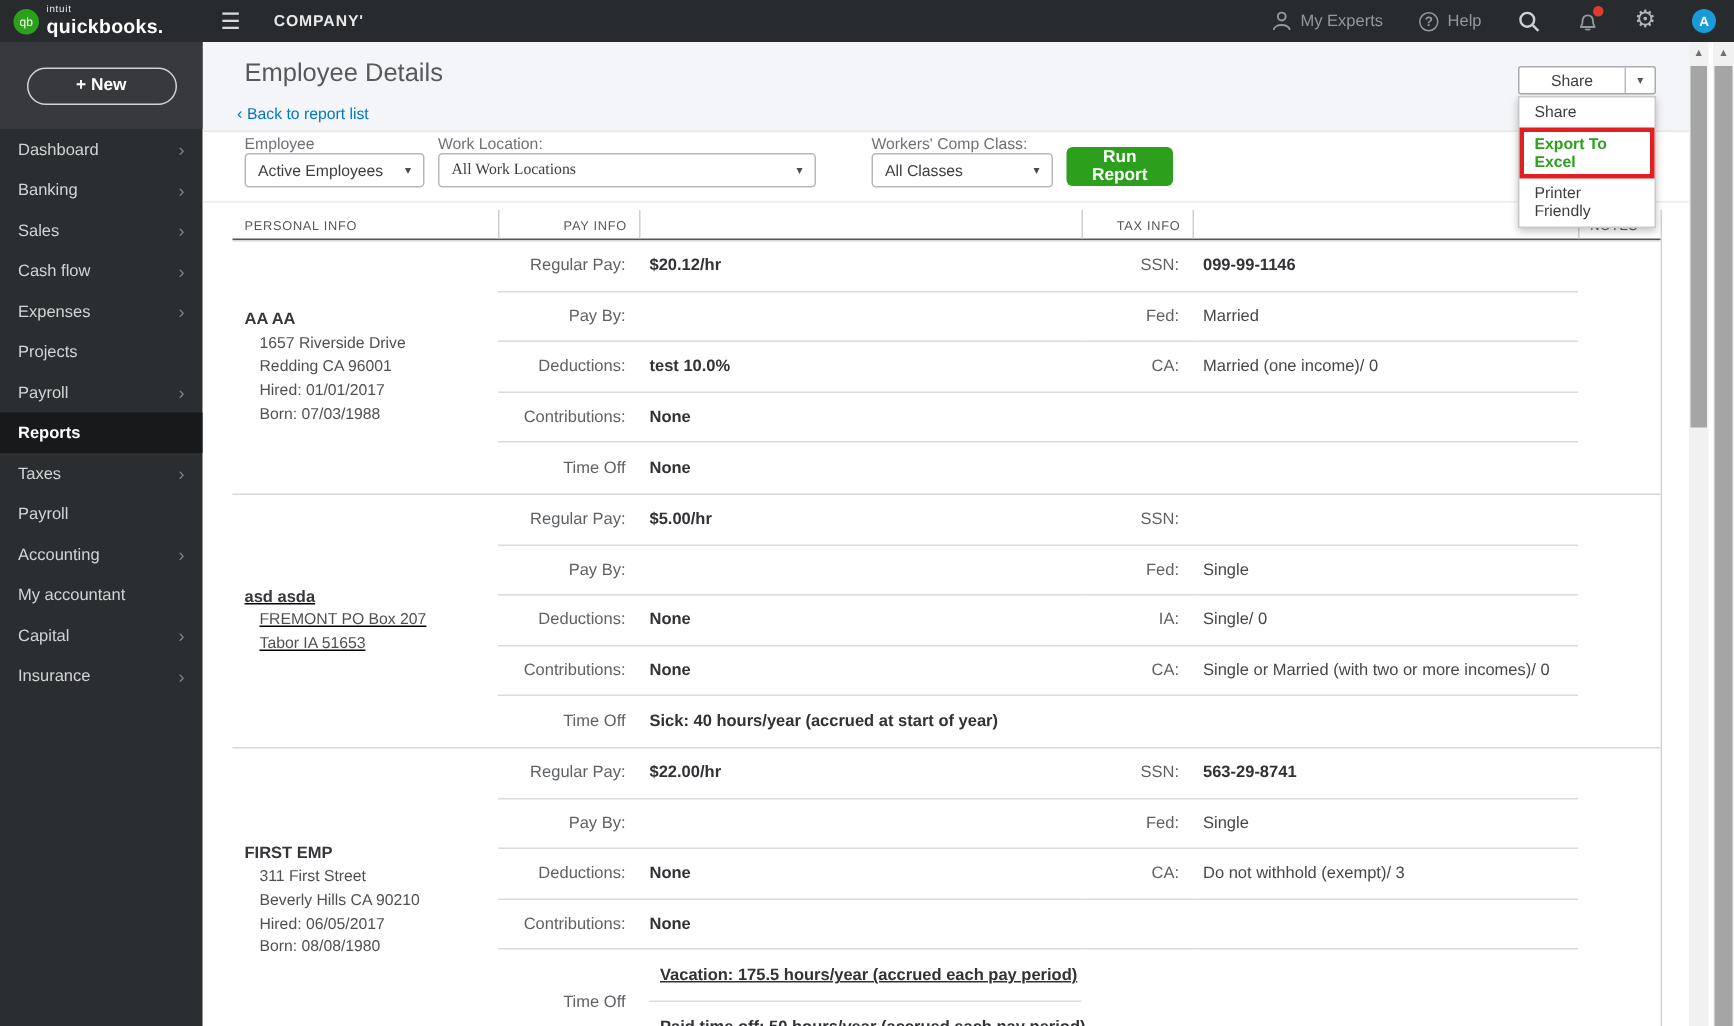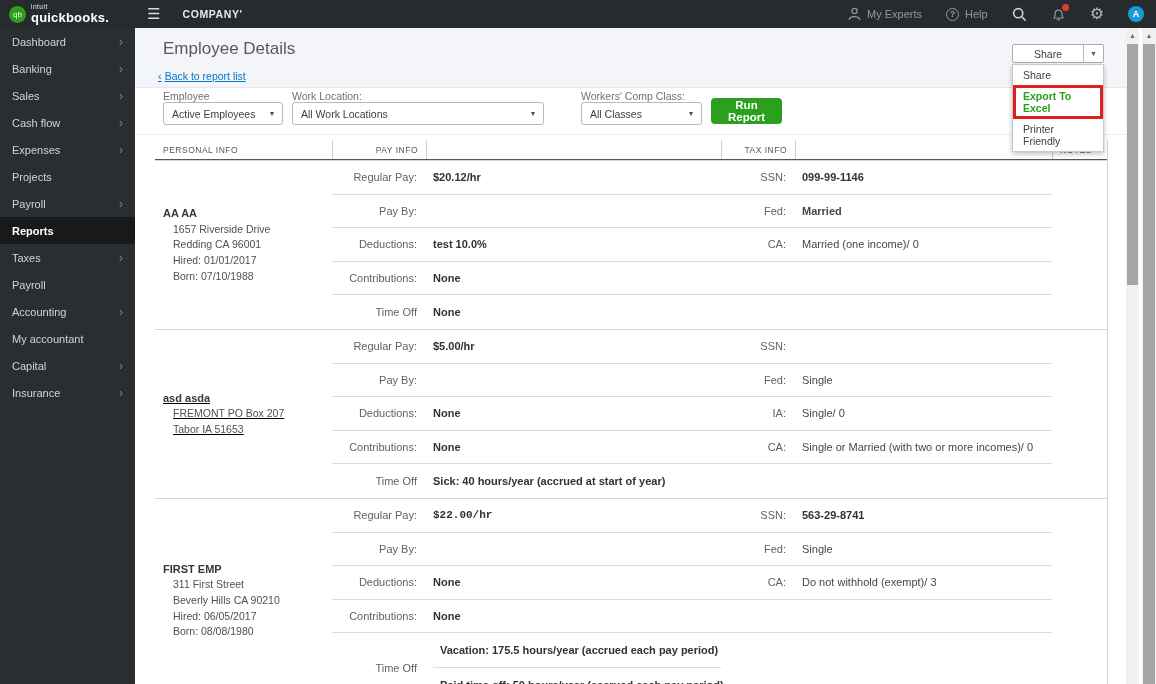--- a/index.html
+++ b/index.html
@@ -37,21 +37,21 @@
   .side-nav{display:block;}
   .side-item{height:27px;display:flex;align-items:center;padding:0 12px;font-size:11px;color:#d2d4d5;cursor:pointer;}
   .side-item .chev{margin-left:auto;color:#85878a;font-size:12px;line-height:1;}
   .side-item.selected{background:#17191a;color:#fff;font-weight:bold;}
 
   
   .content{position:absolute;left:135px;top:28px;width:991px;height:656px;background:#fff;overflow:hidden;}
   .page-header{position:absolute;left:0;top:0;width:100%;height:60px;background:#f4f5f8;
                border-bottom:1px solid #e7e8ea;}
   .page-title{position:absolute;left:28px;top:11px;font-size:17px;color:#56595e;}
-  .back-link{position:absolute;left:23px;top:42px;font-size:10.5px;color:var(--blue,#0077c5);cursor:pointer;text-decoration:underline;}
+  .back-link{position:absolute;left:23px;top:42px;font-size:10.5px;color:var(--blue,#0077c5);cursor:pointer;}
   .back-link .bchev{margin-right:3px;font-size:11px;}
 
   .share-btn{position:absolute;left:877px;top:16px;width:92px;height:19px;background:#fff;
              border:1px solid #a9acae;border-radius:2px;display:flex;align-items:stretch;cursor:pointer;}
   .share-label{flex:1;display:flex;align-items:center;justify-content:center;font-size:10.5px;color:#3c3e41;}
   .share-caret-box{width:20px;border-left:1px solid #b9bbbd;display:flex;align-items:center;justify-content:center;
                    font-size:8px;color:#55585b;}
   .share-menu{position:absolute;left:877px;top:36px;width:92px;background:#fff;border:1px solid #c9c9c9;
               box-shadow:0 2px 5px rgba(0,0,0,.25);z-index:40;}
   .menu-item{padding:4px 10px;font-size:10.5px;color:#3c3e41;cursor:pointer;}
@@ -79,21 +79,21 @@
   .tgroup{border-top:1px solid #d6d7d8;}
   .c{display:flex;align-items:center;font-size:11px;min-width:0;}
   .c.lab{justify-content:flex-end;padding-right:9px;color:#5f6265;}
   .c.val{padding-left:7px;color:#45474a;white-space:nowrap;}
   .c.val.bold{font-weight:bold;color:#303235;}
   .rb{border-bottom:1px solid #dbdbdb;}
   .c-personal{display:flex;flex-direction:column;justify-content:center;padding-left:8px;line-height:1.5;}
   .p-name{font-size:11px;font-weight:bold;color:#35373a;}
   .p-line{font-size:10.5px;color:#4e5053;padding-left:10px;}
   .val-stack{display:flex;flex-direction:column;padding:0;align-items:stretch;}
-  .stack-line{flex:1;display:flex;align-items:center;padding-left:7px;font-weight:bold;color:#303235;white-space:nowrap;}
+  .stack-line{flex:1;display:flex;align-items:center;padding-left:7px;font-weight:bold;color:#303235;white-space:nowrap;text-decoration:underline;}
   .stack-line.sb{border-bottom:1px solid #dbdbdb;}
 
   
   .sbar{position:absolute;top:28px;height:656px;background:#f1f1f1;z-index:35;}
   .sbar.inner{left:1126px;width:13px;}
   .sbar.outer{left:1142px;width:14px;}
   .sbar .arrow{height:14px;display:flex;align-items:center;justify-content:center;font-size:7px;color:#6f6f6f;cursor:pointer;}
   .sbar .thumb{position:absolute;left:1px;right:1px;background:#a5a5a5;cursor:pointer;}
 </style>
 </head>
@@ -133,20 +133,23 @@
           <path d="M6 12.2 C6.2 13 8.8 13 9 12.2" fill="none" stroke="#94989c" stroke-width="1.2"></path>
         </svg>
         <span class="bell-badge"></span>
       </div>
       <span class="gear-glyph">⚙</span>
       <div class="avatar">A</div>
     </div>
   </div>
 
   <div class="sidebar">
+    <div class="new-panel">
+      <button class="new-btn">+ New</button>
+    </div>
     <nav class="side-nav" id="side-items">
         <div class="side-item">
           <span>Dashboard</span>
           <span class="chev">›</span>
         </div>
         <div class="side-item">
           <span>Banking</span>
           <span class="chev">›</span>
         </div>
         <div class="side-item">
@@ -213,21 +216,21 @@
         </div>
     </div>
 
     <div class="filters">
       <span class="f-label" style="left:28px;top:2px;">Employee</span>
       <div class="f-select" style="left:28px;width:120px;">
         <span>Active Employees</span>
         <span class="sel-caret">▾</span>
       </div>
       <span class="f-label" style="left:157px;top:2px;">Work Location:</span>
-      <div class="f-select" style="left:157px;width:252px;">
+      <div class="f-select" style="left:157px;width:252px;font-family:Liberation Serif, serif;">
         <span>All Work Locations</span>
         <span class="sel-caret">▾</span>
       </div>
       <span class="f-label" style="left:446px;top:2px;">Workers' Comp Class:</span>
       <div class="f-select" style="left:446px;width:121px;">
         <span>All Classes</span>
         <span class="sel-caret">▾</span>
       </div>
       <button class="run-btn">Run Report</button>
     </div>
@@ -241,31 +244,31 @@
         <div class="th divl"></div>
         <div class="th notes divl">NOTES</div>
       </div>
       <div id="tgroups">
           <div class="tgroup tcols" style="grid-template-rows: repeat(5, 33.6px);">
             <div class="c-personal" style="grid-area: 1 / 1 / span 5;">
               <div class="p-name">AA AA</div>
               <div class="p-line">1657 Riverside Drive</div>
               <div class="p-line">Redding CA 96001</div>
               <div class="p-line">Hired: 01/01/2017</div>
-              <div class="p-line">Born: 07/10/1988</div>
+              <div class="p-line">Born: 07/03/1988</div>
             </div>
             <div class="c lab rb" style="grid-area: 1 / 2;">Regular Pay:</div>
             <div class="c val bold rb" style="grid-area: 1 / 3;">$20.12/hr</div>
             <div class="c lab rb" style="grid-area: 1 / 4;">SSN:</div>
             <div class="c val bold rb" style="grid-area: 1 / 5;">099-99-1146</div>
             <div class="c" style="grid-area: 1 / 6;"></div>
             <div class="c lab rb" style="grid-area: 2 / 2;">Pay By:</div>
             <div class="c val rb" style="grid-area: 2 / 3;"></div>
             <div class="c lab rb" style="grid-area: 2 / 4;">Fed:</div>
-            <div class="c val rb" style="grid-area: 2 / 5; font-weight: bold;">Married</div>
+            <div class="c val rb" style="grid-area: 2 / 5;">Married</div>
             <div class="c" style="grid-area: 2 / 6;"></div>
             <div class="c lab rb" style="grid-area: 3 / 2;">Deductions:</div>
             <div class="c val bold rb" style="grid-area: 3 / 3;">test 10.0%</div>
             <div class="c lab rb" style="grid-area: 3 / 4;">CA:</div>
             <div class="c val rb" style="grid-area: 3 / 5;">Married (one income)/ 0</div>
             <div class="c" style="grid-area: 3 / 6;"></div>
             <div class="c lab rb" style="grid-area: 4 / 2;">Contributions:</div>
             <div class="c val bold rb" style="grid-area: 4 / 3;">None</div>
             <div class="c lab rb" style="grid-area: 4 / 4;"></div>
             <div class="c val rb" style="grid-area: 4 / 5;"></div>
@@ -310,21 +313,21 @@
           </div>
           <div class="tgroup tcols" style="grid-template-rows: repeat(4, 33.6px) 68.6px;">
             <div class="c-personal" style="grid-area: 1 / 1 / span 5;">
               <div class="p-name">FIRST EMP</div>
               <div class="p-line">311 First Street</div>
               <div class="p-line">Beverly Hills CA 90210</div>
               <div class="p-line">Hired: 06/05/2017</div>
               <div class="p-line">Born: 08/08/1980</div>
             </div>
             <div class="c lab rb" style="grid-area: 1 / 2;">Regular Pay:</div>
-            <div class="c val bold rb" style="grid-area: 1 / 3; font-family: Liberation Mono, monospace;">$22.00/hr</div>
+            <div class="c val bold rb" style="grid-area: 1 / 3;">$22.00/hr</div>
             <div class="c lab rb" style="grid-area: 1 / 4;">SSN:</div>
             <div class="c val bold rb" style="grid-area: 1 / 5;">563-29-8741</div>
             <div class="c" style="grid-area: 1 / 6;"></div>
             <div class="c lab rb" style="grid-area: 2 / 2;">Pay By:</div>
             <div class="c val rb" style="grid-area: 2 / 3;"></div>
             <div class="c lab rb" style="grid-area: 2 / 4;">Fed:</div>
             <div class="c val rb" style="grid-area: 2 / 5;">Single</div>
             <div class="c" style="grid-area: 2 / 6;"></div>
             <div class="c lab rb" style="grid-area: 3 / 2;">Deductions:</div>
             <div class="c val bold rb" style="grid-area: 3 / 3;">None</div>

